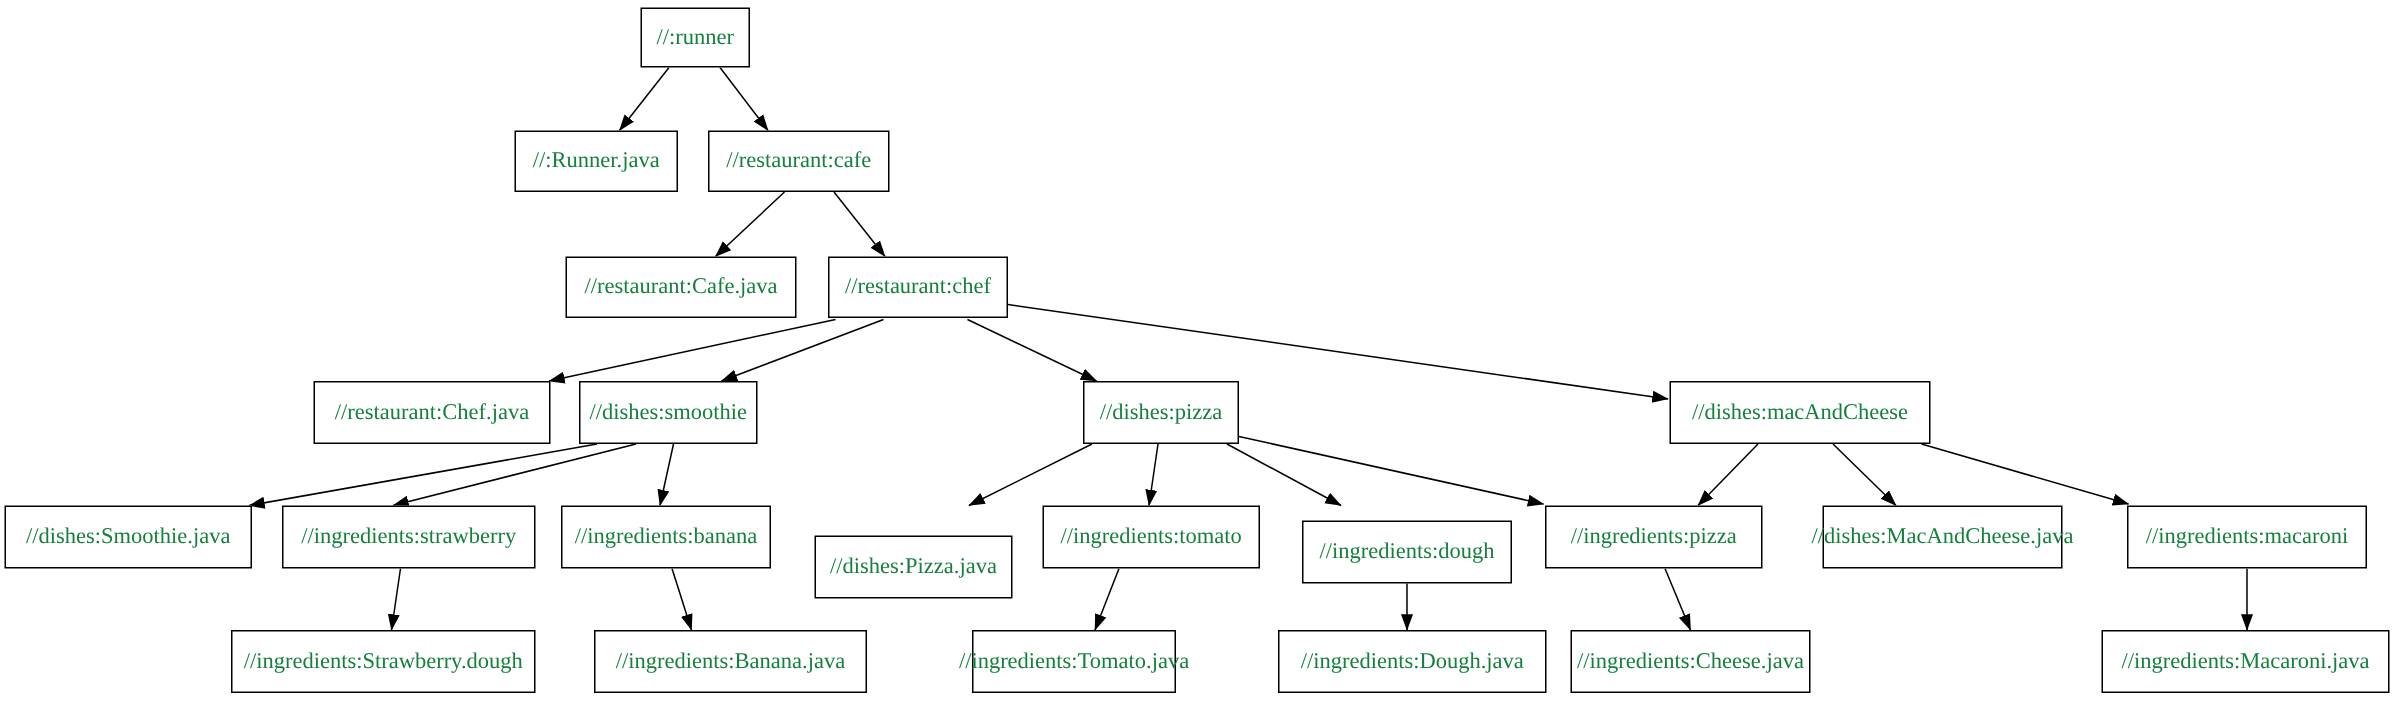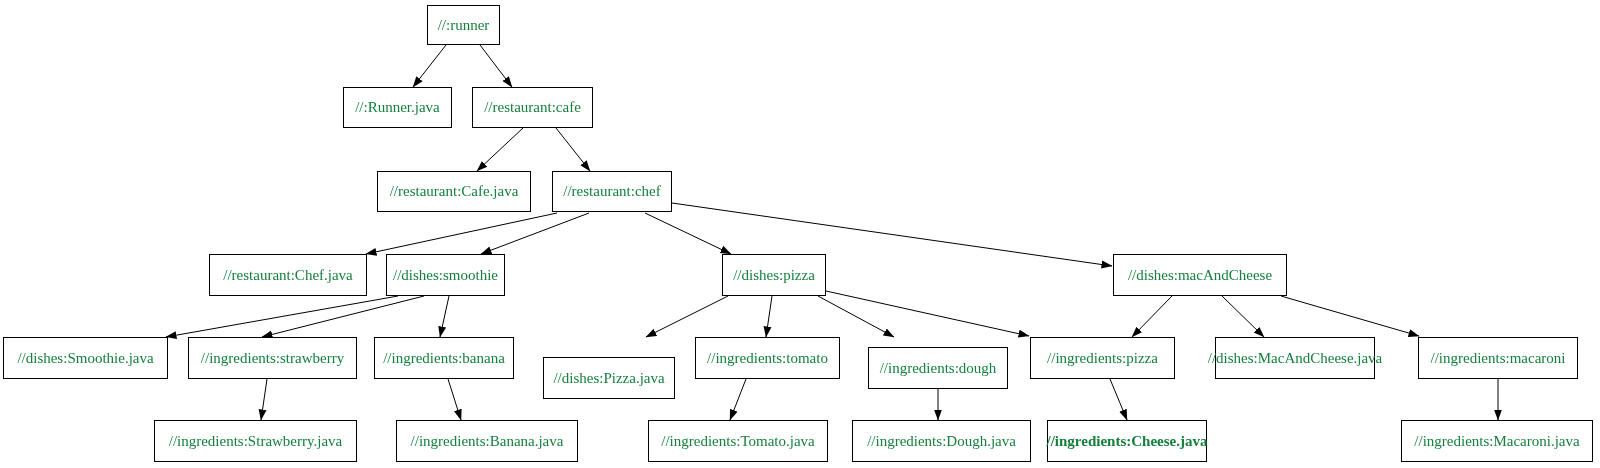--- a/index.html
+++ b/index.html
@@ -126,31 +126,31 @@
       <div class="node" style="left: 1030px; top: 337px; width: 145px; height: 42px; background: rgb(255, 255, 255); border-color: rgb(0, 0, 0);">
         <span>//ingredients:pizza</span>
       </div>
       <div class="node" style="left: 1195px; top: 337px; width: 160px; height: 42px; background: rgb(255, 255, 255); border-color: rgb(0, 0, 0); margin-left: 20px;">
         <span>//dishes:MacAndCheese.java</span>
       </div>
       <div class="node" style="left: 1418px; top: 337px; width: 160px; height: 42px; background: rgb(255, 255, 255); border-color: rgb(0, 0, 0);">
         <span>//ingredients:macaroni</span>
       </div>
       <div class="node" style="left: 154px; top: 420px; width: 203px; height: 42px; background: rgb(255, 255, 255); border-color: rgb(0, 0, 0);">
-        <span>//ingredients:Strawberry.java</span>
+        <span>//ingredients:Strawberry.dough</span>
       </div>
       <div class="node" style="left: 376px; top: 420px; width: 182px; height: 42px; background: rgb(255, 255, 255); border-color: rgb(0, 0, 0); margin-left: 20px;">
         <span>//ingredients:Banana.java</span>
       </div>
-      <div class="node" style="left: 648px; top: 420px; width: 180px; height: 42px; background: rgb(255, 255, 255); border-color: rgb(0, 0, 0);">
+      <div class="node" style="left: 648px; top: 420px; width: 136px; height: 42px; background: rgb(255, 255, 255); border-color: rgb(0, 0, 0);">
         <span>//ingredients:Tomato.java</span>
       </div>
       <div class="node" style="left: 852px; top: 420px; width: 179px; height: 42px; background: rgb(255, 255, 255); border-color: rgb(0, 0, 0);">
         <span>//ingredients:Dough.java</span>
       </div>
-      <div class="node" style="left: 1047px; top: 420px; width: 160px; height: 42px; background: rgb(255, 255, 255); border-color: rgb(0, 0, 0); font-weight: bold;">
+      <div class="node" style="left: 1047px; top: 420px; width: 160px; height: 42px; background: rgb(255, 255, 255); border-color: rgb(0, 0, 0);">
         <span>//ingredients:Cheese.java</span>
       </div>
       <div class="node" style="left: 1401px; top: 420px; width: 192px; height: 42px; background: rgb(255, 255, 255); border-color: rgb(0, 0, 0);">
         <span>//ingredients:Macaroni.java</span>
       </div>
     </div>
 </div>
 
 </body></html>

